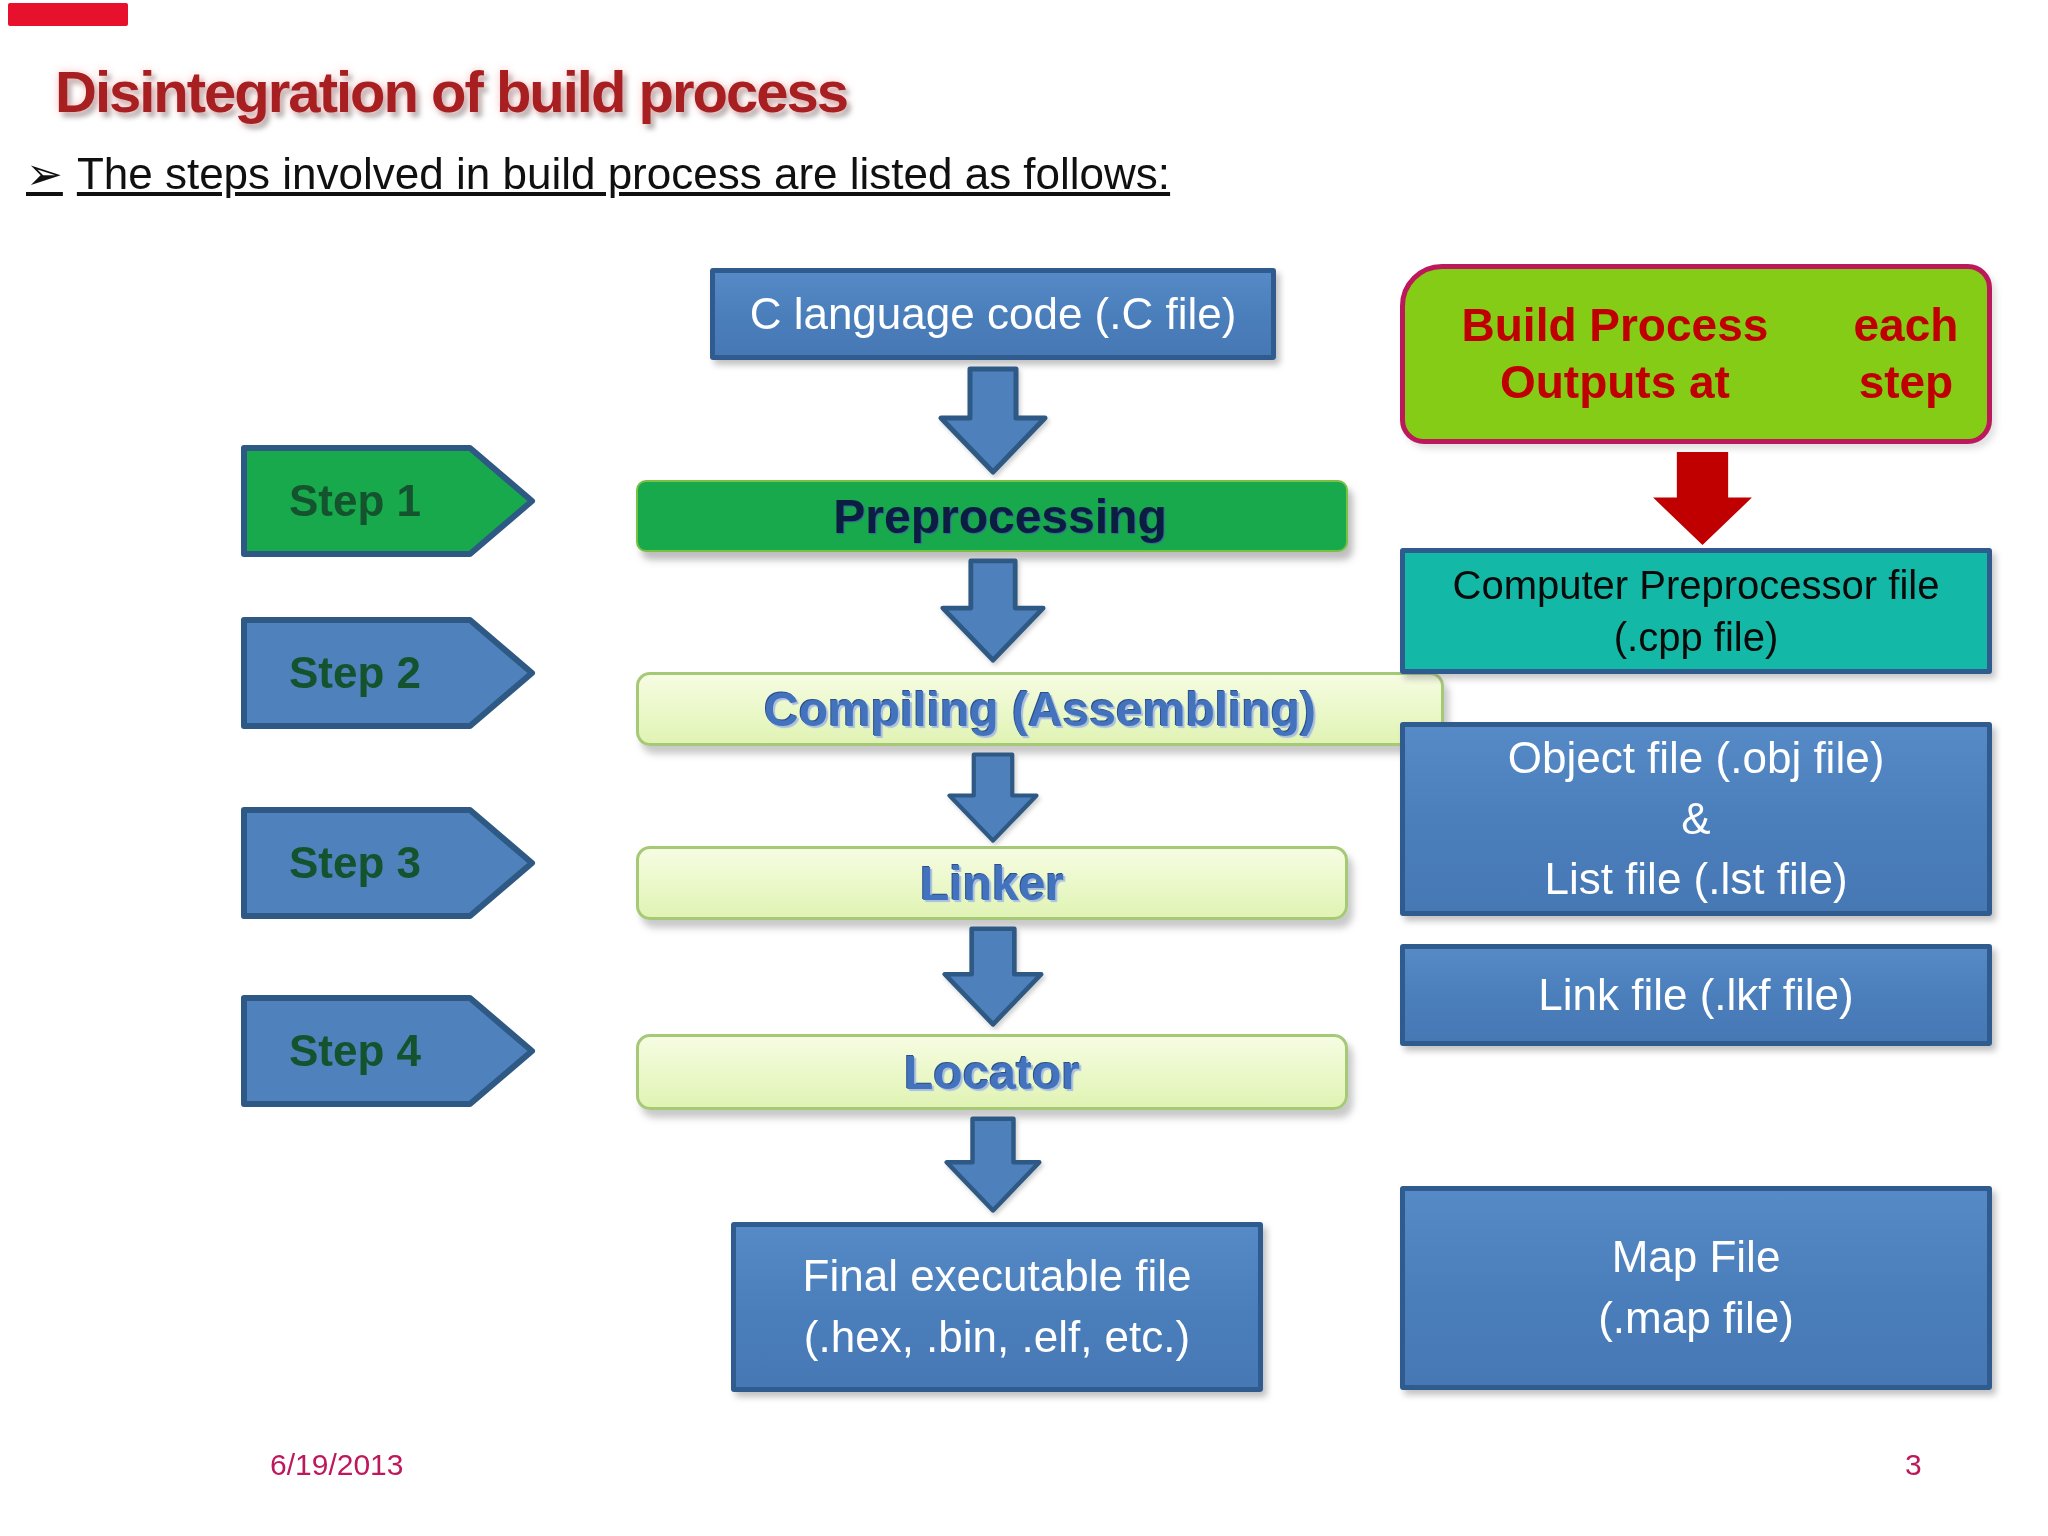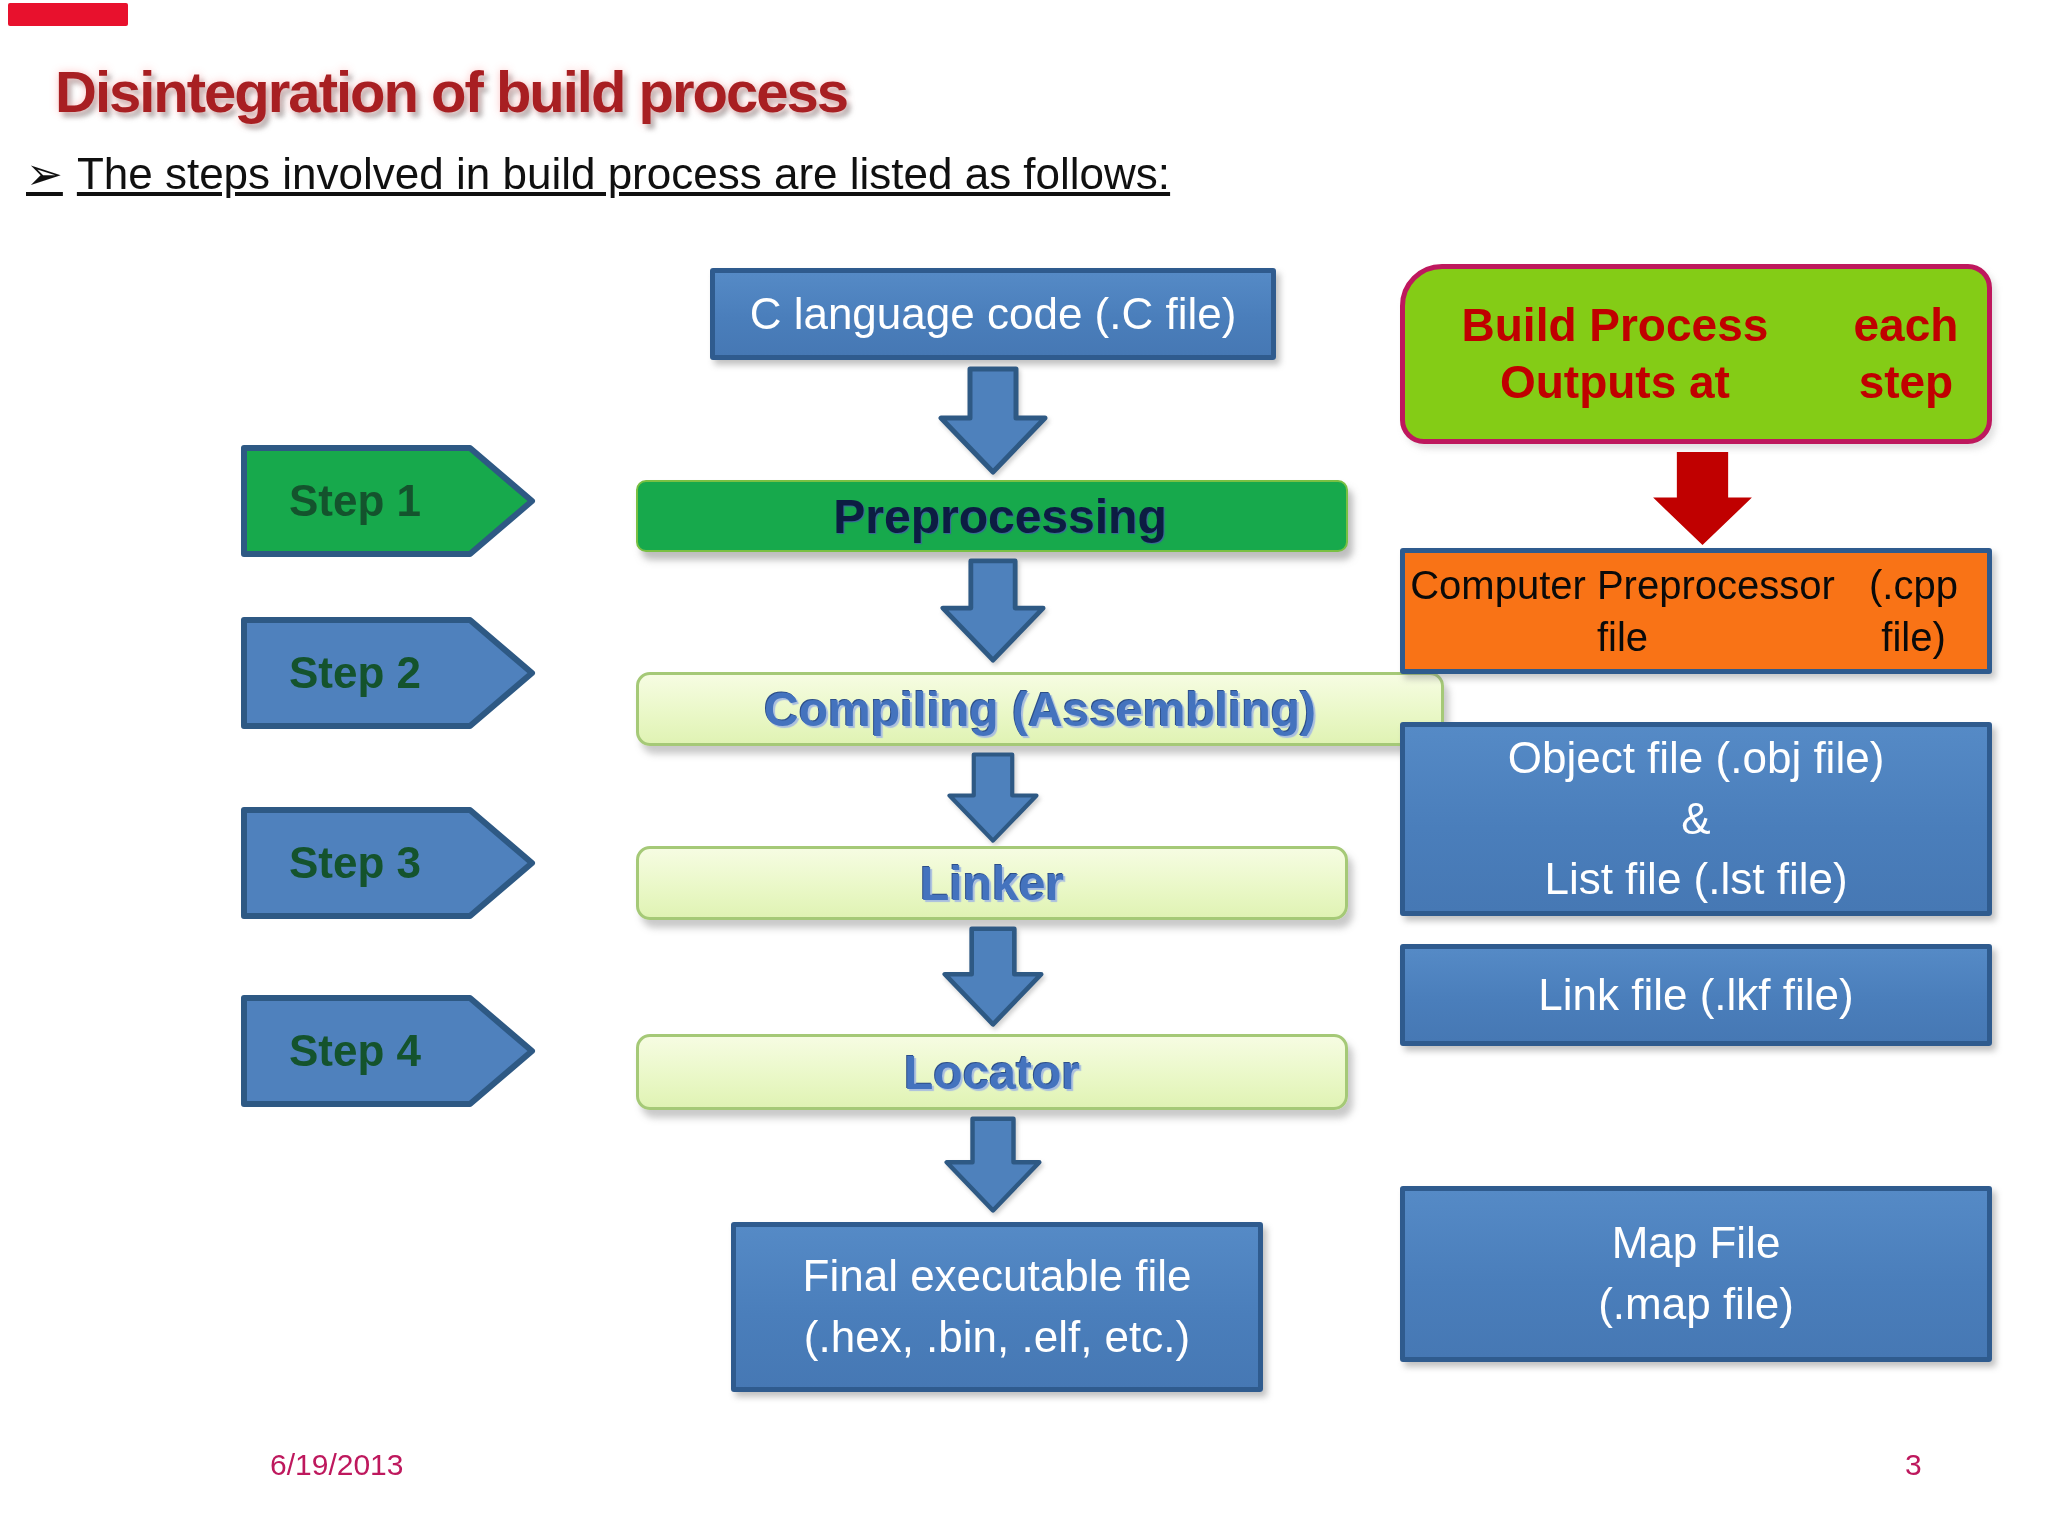--- a/index.html
+++ b/index.html
@@ -53,23 +53,23 @@
   }
   
   .out-header{
     background:#84cc16;border:5px solid #be185d;border-radius:42px 24px 24px 24px;
     box-shadow:4px 5px 6px rgba(170,170,170,.35);
     display:flex;flex-direction:row;align-items:center;justify-content:center;
     text-align:center;box-sizing:border-box;
   }
   .out-header .ln{font-size:46px;font-weight:700;color:#c00000;line-height:1.25;}
   .green-out{
-    background:#f97316;border:5px solid #2f5b8e;border-radius:3px;
+    background:#14b8a6;border:5px solid #2f5b8e;border-radius:3px;
     box-shadow:4px 5px 6px rgba(120,120,120,.4);
-    display:flex;align-items:center;justify-content:center;
+    display:flex;flex-direction:column;align-items:center;justify-content:center;
     text-align:center;box-sizing:border-box;color:#000;
   }
   .green-out .ln{font-size:40px;line-height:1.3;color:#0a0a0a;}
   .footer{font-size:30px;color:#be185d;}
   .arrow-svg{filter:drop-shadow(2px 3px 2px rgba(120,120,120,.35));}
   .red-marker{background:#e8112d;border-radius:2px;}
 </style>
 </head>
 <body>
 
@@ -173,21 +173,21 @@
   <div class="abs blue-box" style="left:1400px;top:722px;width:592px;height:194px;">
     <div class="ln">Object file (.obj file)</div>
     <div class="ln">&amp;</div>
     <div class="ln">List file (.lst file)</div>
   </div>
 
   <div class="abs blue-box" style="left:1400px;top:944px;width:592px;height:102px;">
     <div class="ln">Link file (.lkf file)</div>
   </div>
 
-  <div class="abs blue-box" style="left:1400px;top:1186px;width:592px;height:176px;">
+  <div class="abs blue-box" style="left:1400px;top:1186px;width:592px;height:204px;">
     <div class="ln">Map File</div>
     <div class="ln">(.map file)</div>
   </div>
 
   <div class="abs footer" style="left:270px;top:1448px;">6/19/2013</div>
   <div class="abs footer" style="left:1905px;top:1448px;">3</div>
 
 </div>
 
 </body></html>

